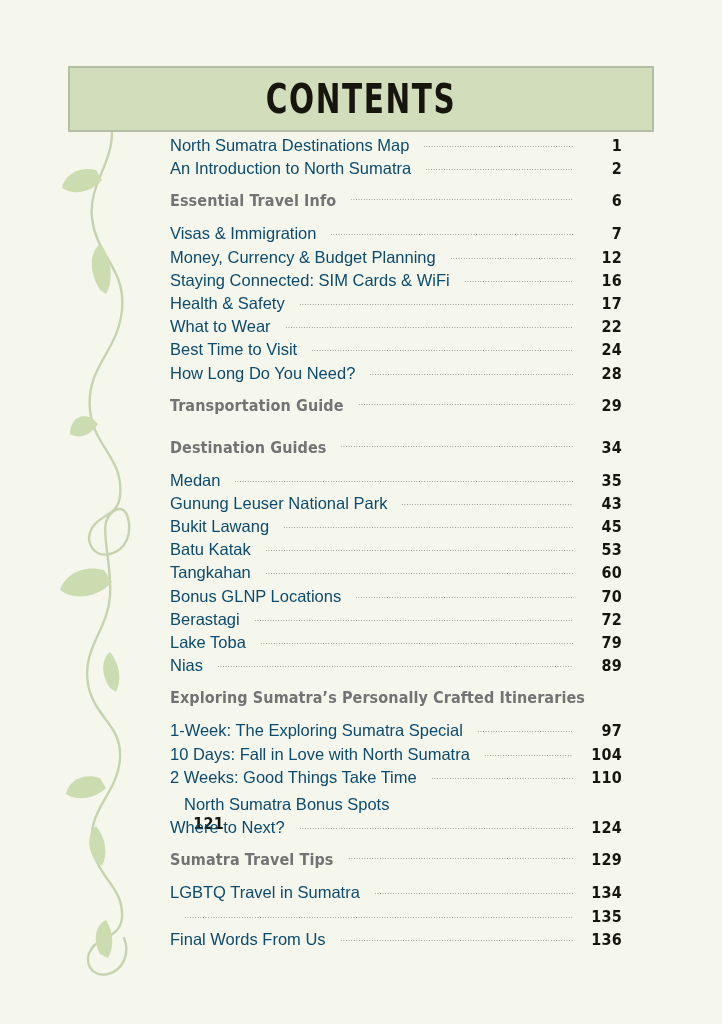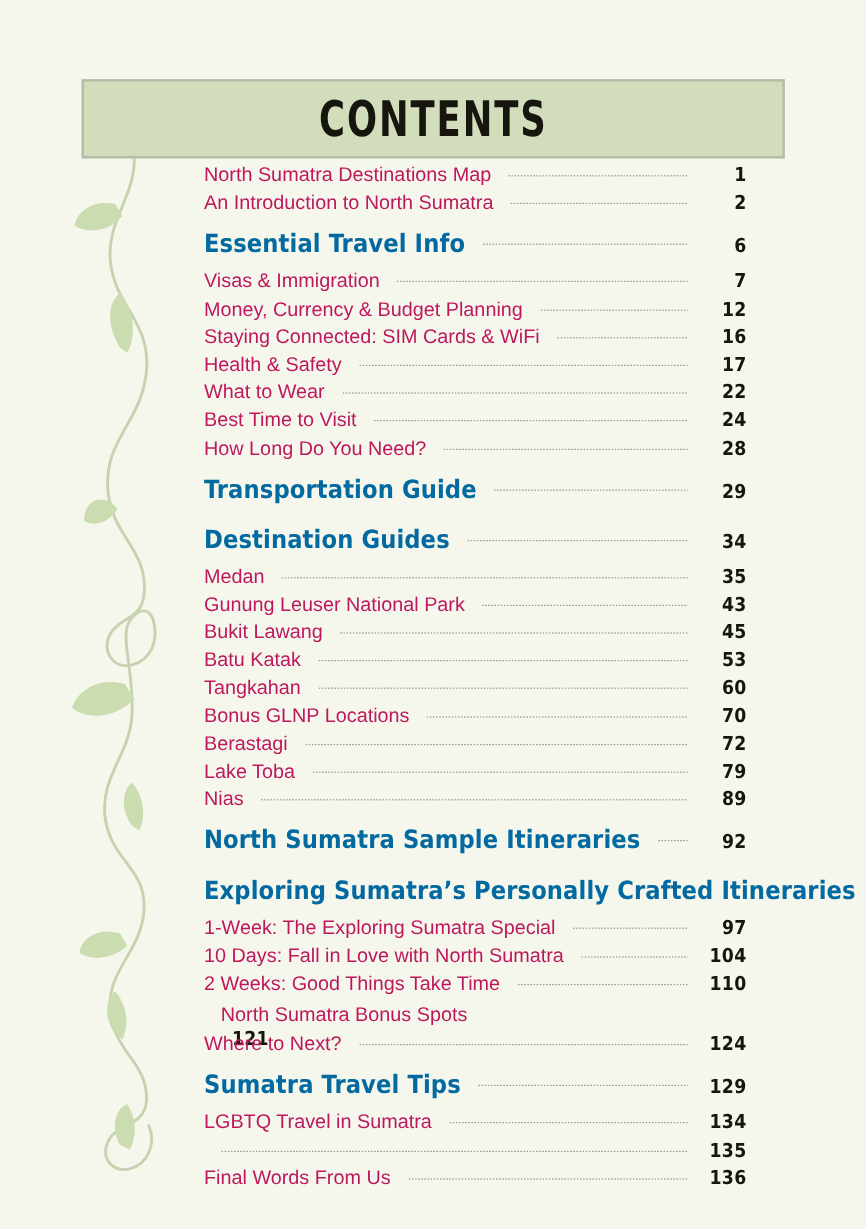--- a/index.html
+++ b/index.html
@@ -104,32 +104,32 @@
   }
 
   
   .row.entry {
     height: 23.2px;
   }
   .row.entry .label {
     font-family: "Liberation Sans", sans-serif;
     font-weight: 400;
     font-size: 16.5px;
-    color: #be185d;
+    color: #0c4a6e;
   }
 
   
   .row.section {
     height: 33px;
   }
   .row.section .label {
     font-family: "DejaVu Sans Condensed", "Liberation Sans Narrow", "Liberation Sans", sans-serif;
     font-weight: 700;
-    font-size: 21px;
-    color: #0369a1;
+    font-size: 16px;
+    color: #737373;
     letter-spacing: 0.1px;
     text-align: right;
   }
   .row.section .leader { top: -6px; }
 
   
   .row.section.gap-before { margin-top: 9px; }
   .row.entry.gap-before  { margin-top: 4px; flex-direction: column; }
 </style>
 </head>
@@ -265,25 +265,20 @@
         <span class="label">Lake Toba</span>
         <span class="leader"></span>
         <span class="pageno">79</span>
       </div>
       <div class="row entry">
         <span class="label">Nias</span>
         <span class="leader"></span>
         <span class="pageno">89</span>
       </div>
       <div class="row section gap-before">
-        <span class="label">North Sumatra Sample Itineraries</span>
-        <span class="leader"></span>
-        <span class="pageno">92</span>
-      </div>
-      <div class="row section gap-before">
         <span class="label">Exploring Sumatra’s Personally Crafted Itineraries</span>
       </div>
       <div class="row entry">
         <span class="label">1-Week: The Exploring Sumatra Special</span>
         <span class="leader"></span>
         <span class="pageno">97</span>
       </div>
       <div class="row entry">
         <span class="label">10 Days: Fall in Love with North Sumatra</span>
         <span class="leader"></span>

